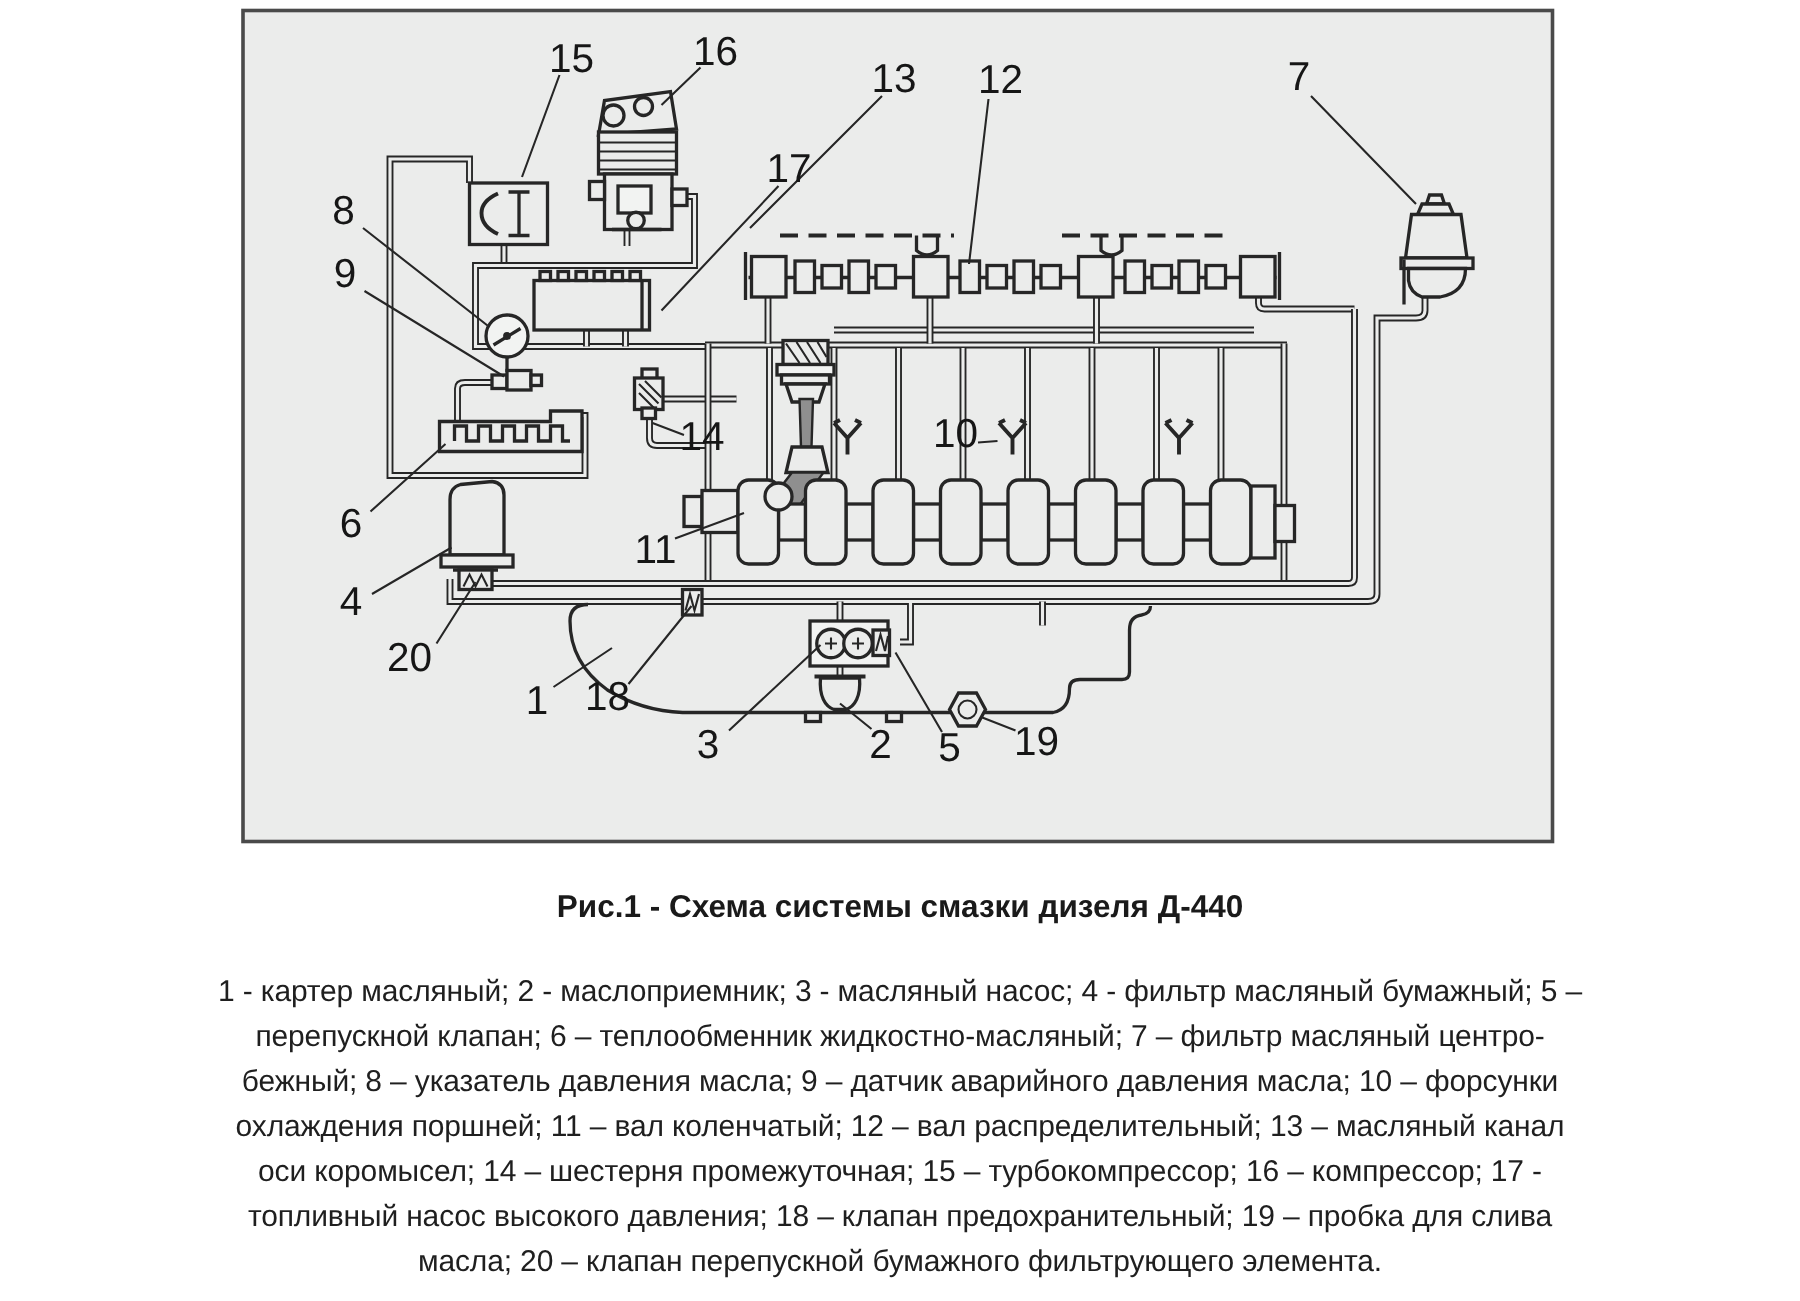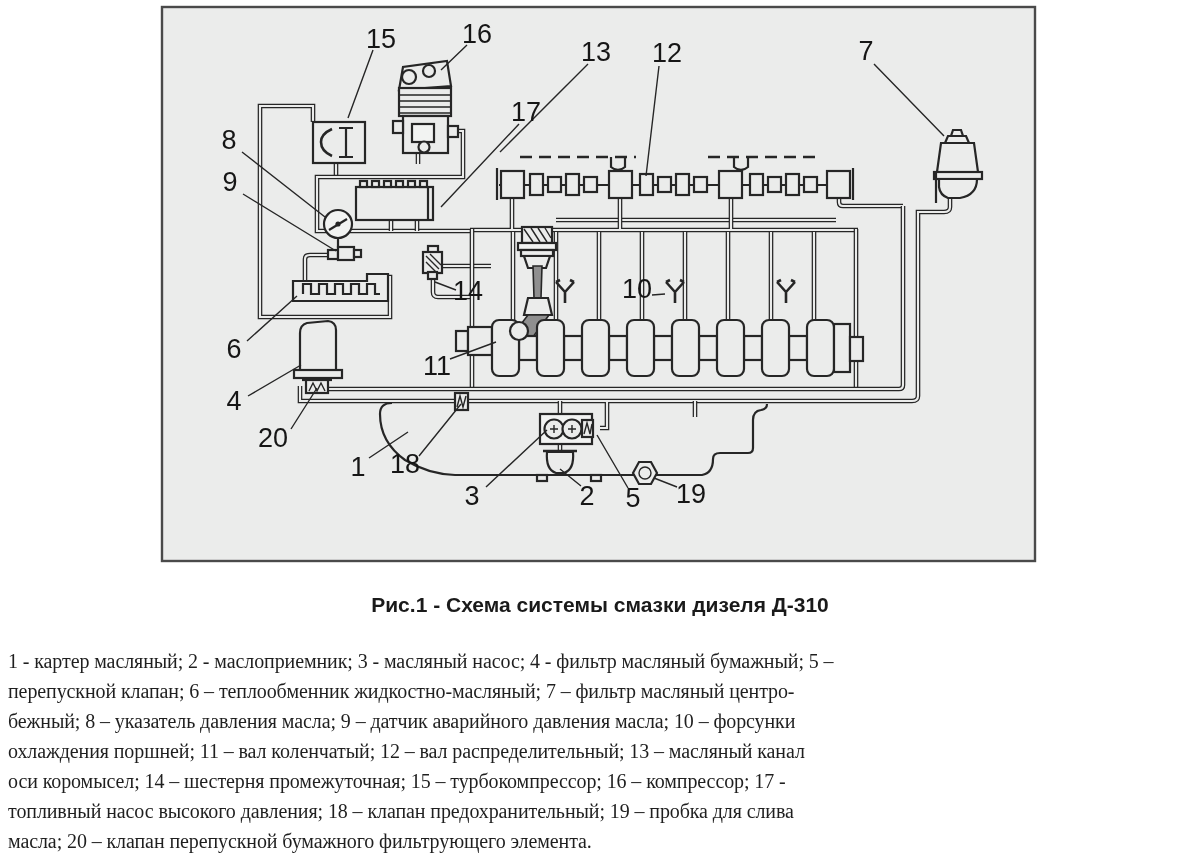--- a/index.html
+++ b/index.html
@@ -12,23 +12,23 @@
   .t1{stroke:#262626;stroke-width:1.4;fill:none;}
   .t2{stroke:#262626;stroke-width:2.2;fill:none;}
   .t3{stroke:#262626;stroke-width:2.6;fill:none;}
   .cmp{fill:#ebeceb;stroke:#262626;stroke-width:2.2;}
   .cmpw{fill:#f2f3f2;stroke:#262626;stroke-width:2.2;}
   .dark{fill:#8f8f8f;stroke:#262626;stroke-width:1.6;}
   .num{font-family:"Liberation Sans","DejaVu Sans",sans-serif;font-size:27px;fill:#161616;
        text-anchor:middle;}
   .caption{position:absolute;top:593px;left:0;width:1200px;text-align:center;
            font-size:21px;font-weight:bold;color:#1a1a1a;}
-  .legend{position:absolute;top:646px;left:8px;width:1184px;
+  .legend{position:absolute;top:646px;left:8px;width:1184px;text-align:center;
           font-size:20px;line-height:30px;color:#1f1f1f;white-space:pre-line;
-          letter-spacing:-0.1px;font-family:Liberation Serif, serif;}
+          letter-spacing:-0.1px;}
 </style>
 </head>
 <body>
 
 <div class="page">
 
   <svg class="dsvg" width="1200" height="580" viewBox="0 0 1200 580">
 
     <defs>
       <path id="pA" d="M 377,277 H 390 V 317 H 260 V 106 H 313 V 122"></path>
@@ -288,21 +288,21 @@
       <text class="num" x="468" y="300">14</text>
       <text class="num" x="381" y="48">15</text>
       <text class="num" x="477" y="43">16</text>
       <text class="num" x="526" y="121">17</text>
       <text class="num" x="405" y="473">18</text>
       <text class="num" x="691" y="503">19</text>
       <text class="num" x="273" y="447">20</text>
     </g>
   </svg>
 
-  <div class="caption">Рис.1 - Схема системы смазки дизеля Д-310</div>
+  <div class="caption">Рис.1 - Схема системы смазки дизеля Д-440</div>
   <div class="legend">1 - картер масляный; 2 - маслоприемник; 3 - масляный насос; 4 - фильтр масляный бумажный; 5 –
 перепускной клапан; 6 – теплообменник жидкостно-масляный; 7 – фильтр масляный центро-
 бежный; 8 – указатель давления масла; 9 – датчик аварийного давления масла; 10 – форсунки
 охлаждения поршней; 11 – вал коленчатый; 12 – вал распределительный; 13 – масляный канал
 оси коромысел; 14 – шестерня промежуточная; 15 – турбокомпрессор; 16 – компрессор; 17 -
 топливный насос высокого давления; 18 – клапан предохранительный; 19 – пробка для слива
 масла; 20 – клапан перепускной бумажного фильтрующего элемента.</div>
 
 </div>
 

